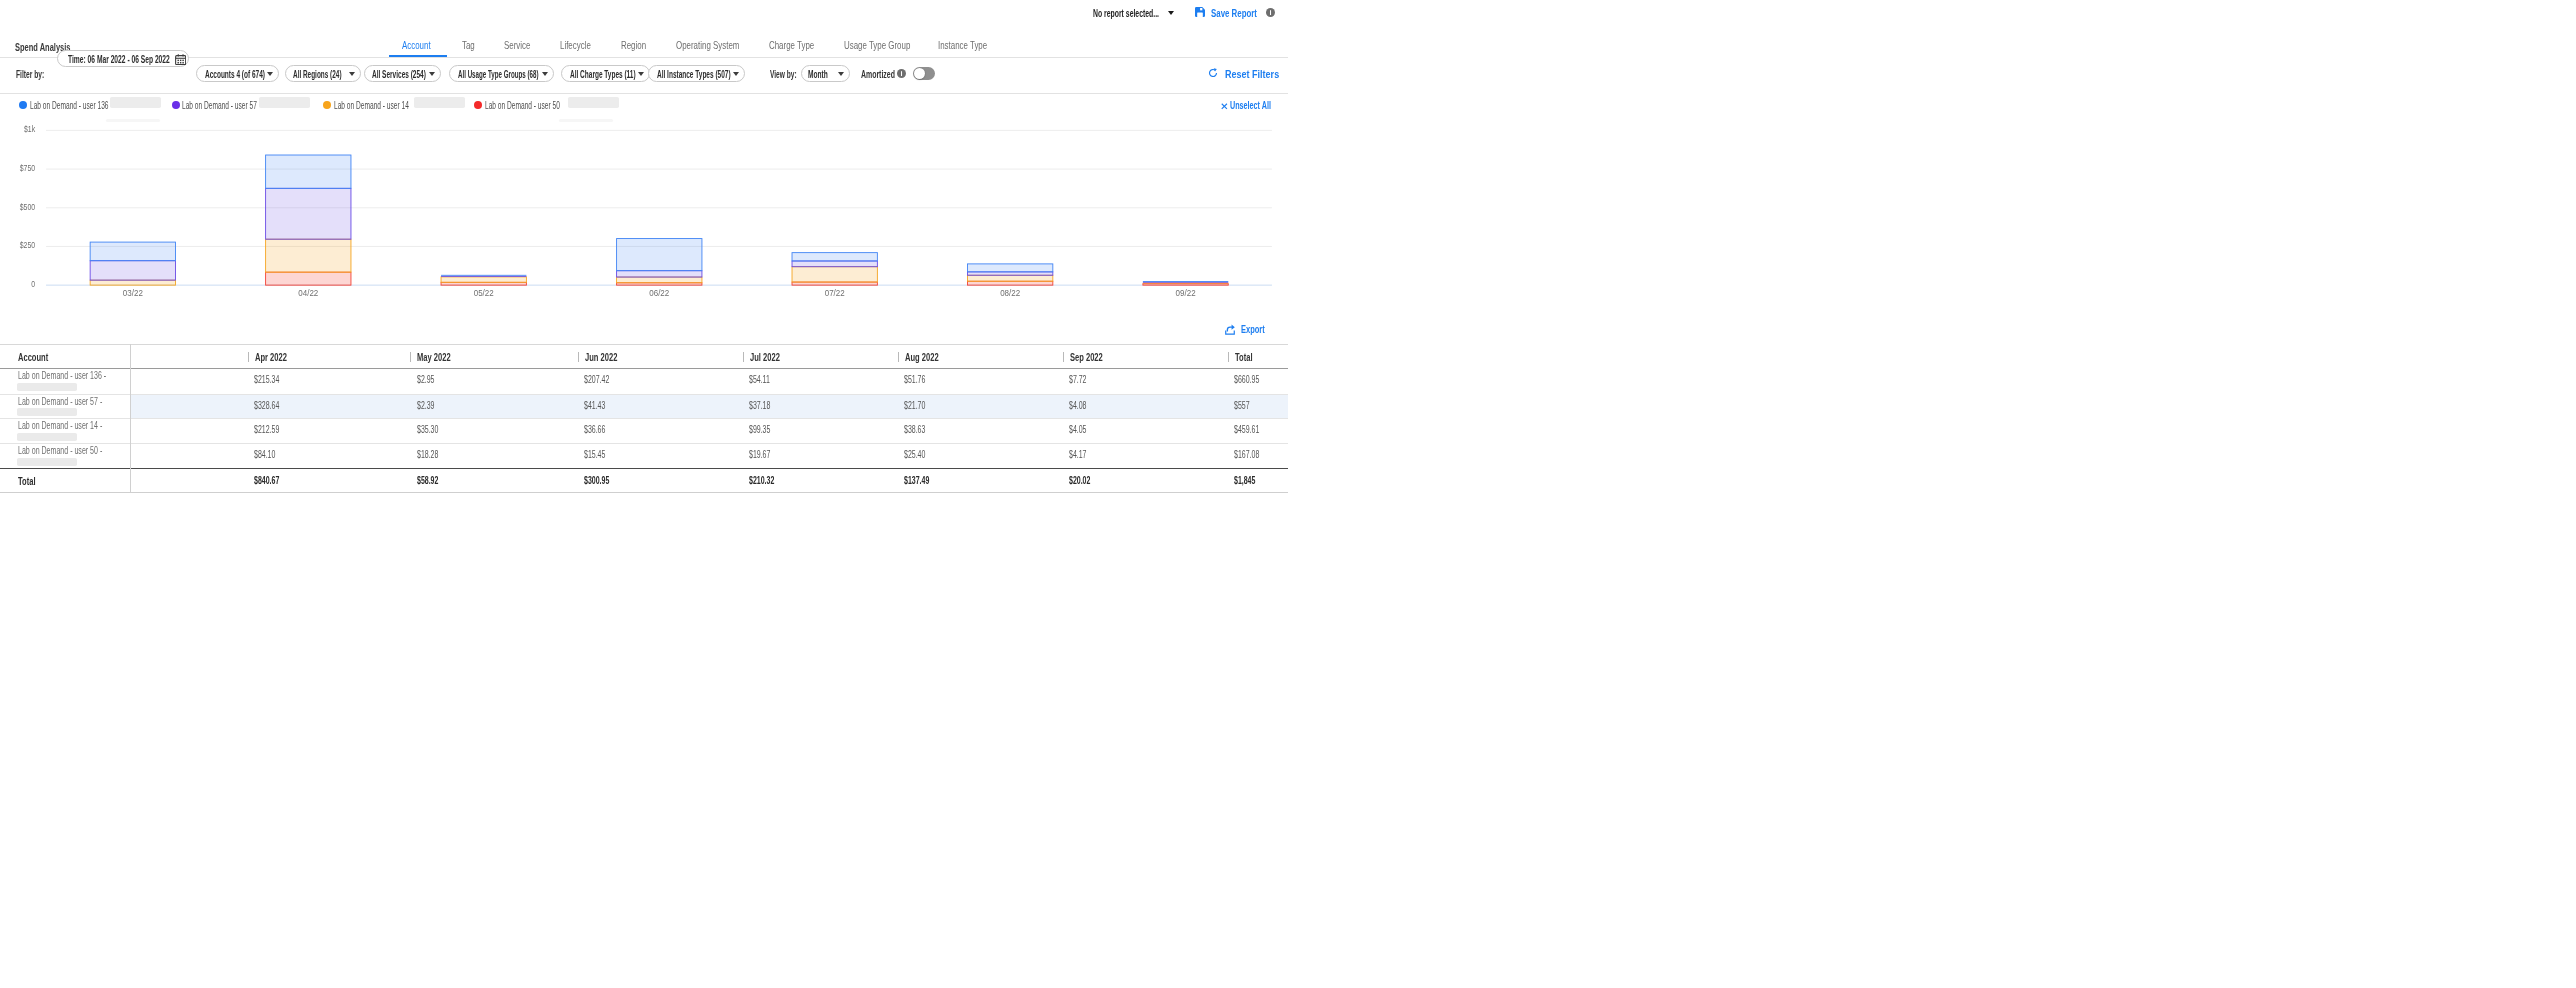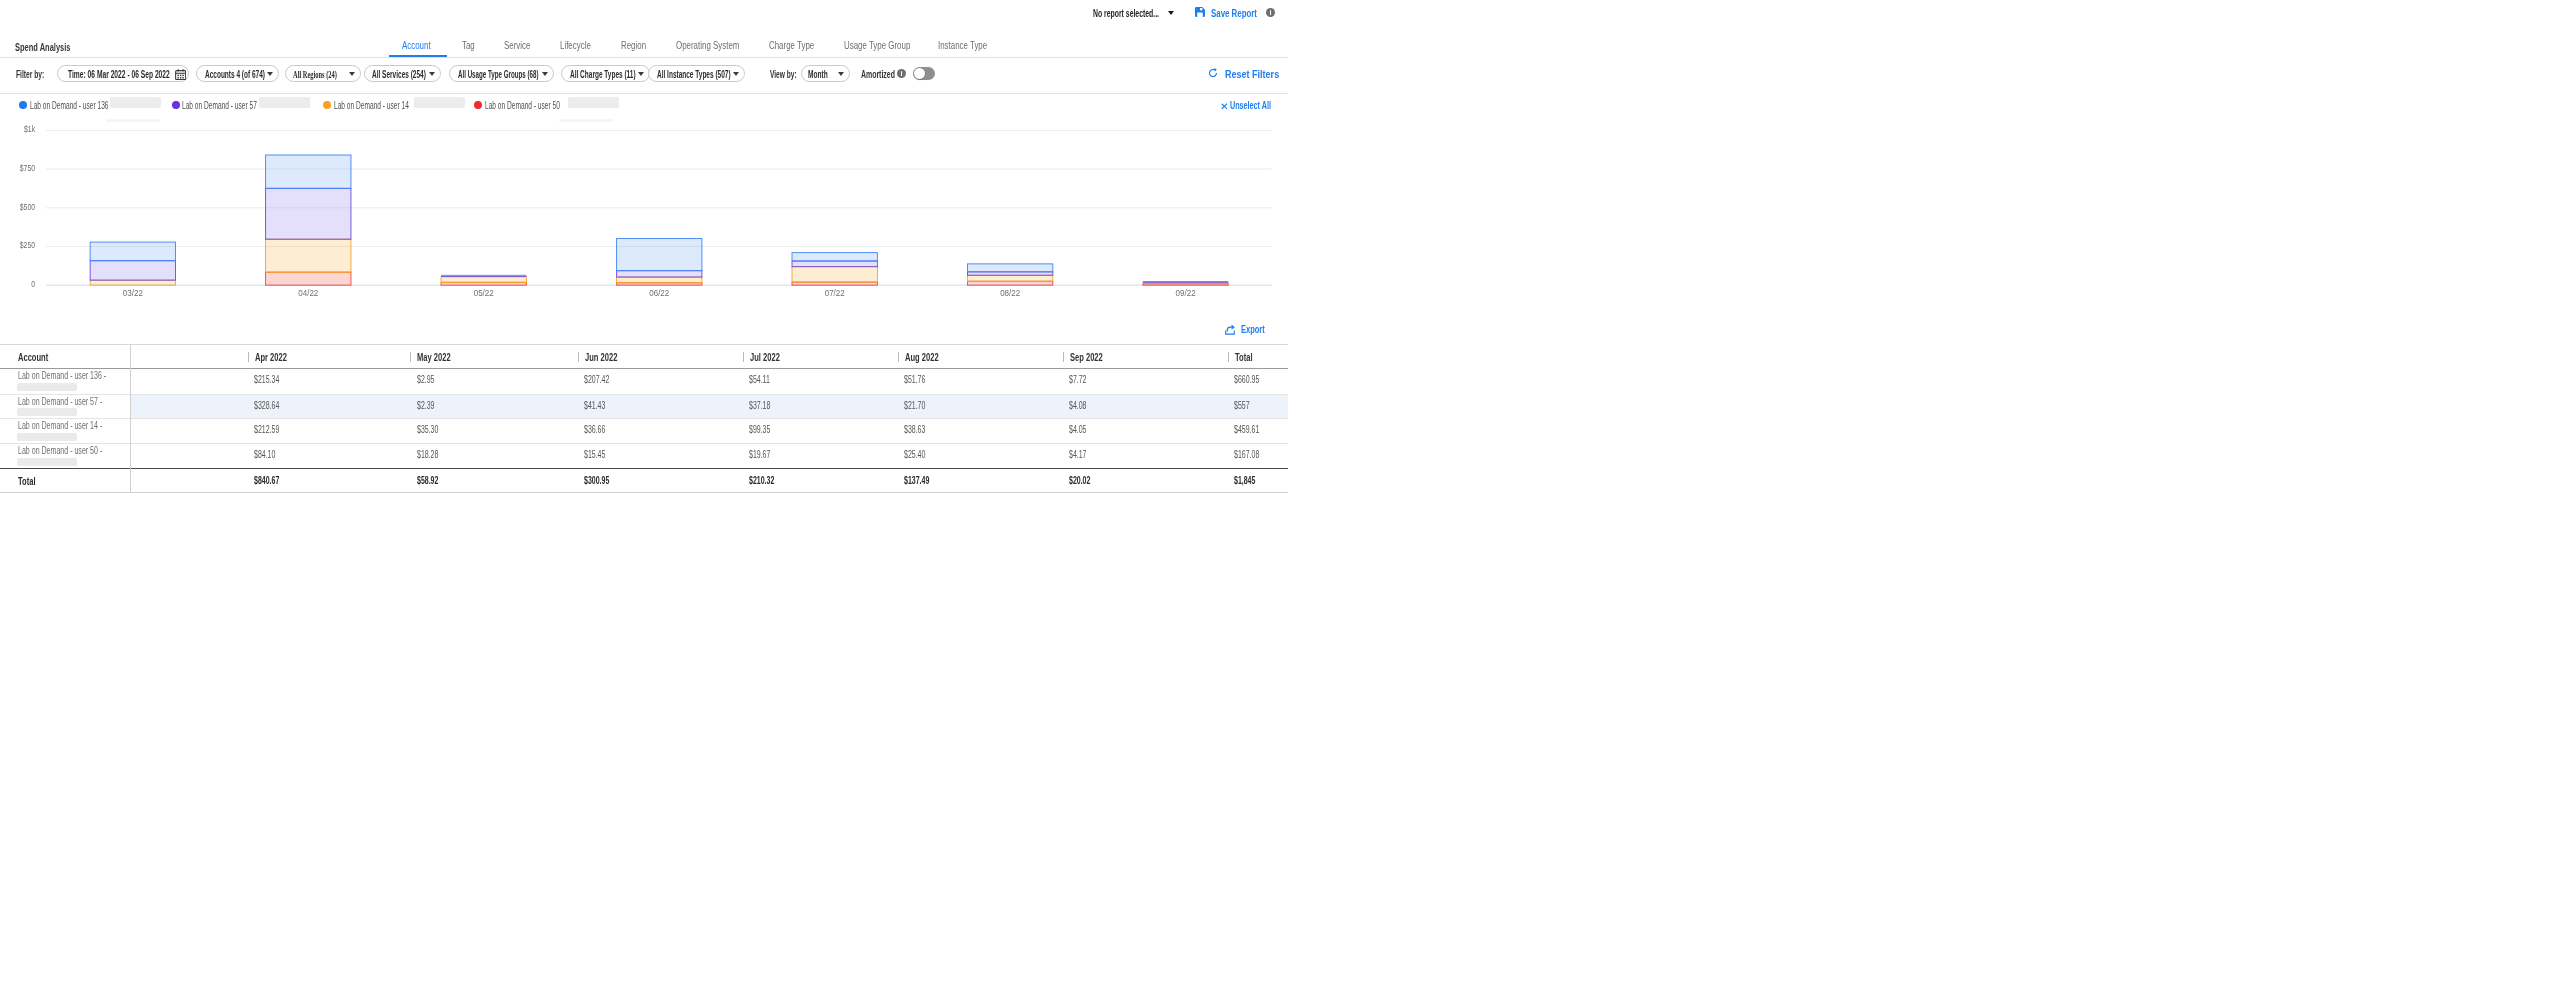--- a/index.html
+++ b/index.html
@@ -40,21 +40,21 @@
 <div class="tab" style="left:560px;">Lifecycle</div>
 <div class="tab" style="left:621px;">Region</div>
 <div class="tab" style="left:676px;">Operating System</div>
 <div class="tab" style="left:769px;">Charge Type</div>
 <div class="tab" style="left:844px;">Usage Type Group</div>
 <div class="tab" style="left:938px;">Instance Type</div>
 <div class="abs" style="left:389px; top:55px; width:58px; height:1.5px; background:#1d7ef0;"></div>
 <div class="abs" style="left:0; top:57px; width:1288px; height:0.9px; background:#e2e2e2;"></div>
 
 <div class="tx" style="left:15.5px; top:69px; font-size:10px; font-weight:bold; color:#333; transform:scaleX(0.667);">Filter by:</div>
-<div class="pill" style="left:57px; width:132px; top:65px;">
+<div class="pill" style="left:57px; width:132px; top:50px;">
   <span class="ptx" style="left:9.6px; transform:scaleX(0.669);">Time: 06 Mar 2022 - 06 Sep 2022</span>
   <svg style="position:absolute; left:117px; top:2.9px;" width="11.3" height="11.3" viewBox="0 0 12.4 12.4">
       <g stroke="#3a3a3a" fill="none" stroke-width="1.2">
         <rect x="0.7" y="1.8" width="11" height="9.9" rx="1.1"></rect>
         <line x1="0.7" y1="4.7" x2="11.7" y2="4.7"></line>
         <line x1="3.6" y1="0.2" x2="3.6" y2="2.7"></line>
         <line x1="8.8" y1="0.2" x2="8.8" y2="2.7"></line>
       </g>
       <g fill="#3a3a3a">
         <rect x="2.7" y="6.2" width="1.6" height="1.6"></rect>
@@ -63,21 +63,21 @@
         <rect x="2.7" y="8.8" width="1.6" height="1.6"></rect>
         <rect x="5.4" y="8.8" width="1.6" height="1.6"></rect>
         <rect x="8.1" y="8.8" width="1.6" height="1.6"></rect>
       </g>
     </svg>
 </div>
 <div class="pill" style="left:196px; width:83px; top:65px;">
     <span class="ptx" style="left:8px; transform:scaleX(0.65);">Accounts 4 (of 674)</span>
     <span class="pcaret"></span>
   </div>
-<div class="pill" style="left:285px; width:76px; top:65px;font-family:Liberation Serif, serif;">
+<div class="pill" style="left:285px; width:76px; top:65px;">
     <span class="ptx" style="left:7.3px; transform:scaleX(0.642);">All Regions (24)</span>
     <span class="pcaret"></span>
   </div>
 <div class="pill" style="left:364px; width:77px; top:65px;">
     <span class="ptx" style="left:7.3px; transform:scaleX(0.65);">All Services (254)</span>
     <span class="pcaret"></span>
   </div>
 <div class="pill" style="left:449px; width:105px; top:65px;">
     <span class="ptx" style="left:8.2px; transform:scaleX(0.62);">All Usage Type Groups (68)</span>
     <span class="pcaret"></span>

